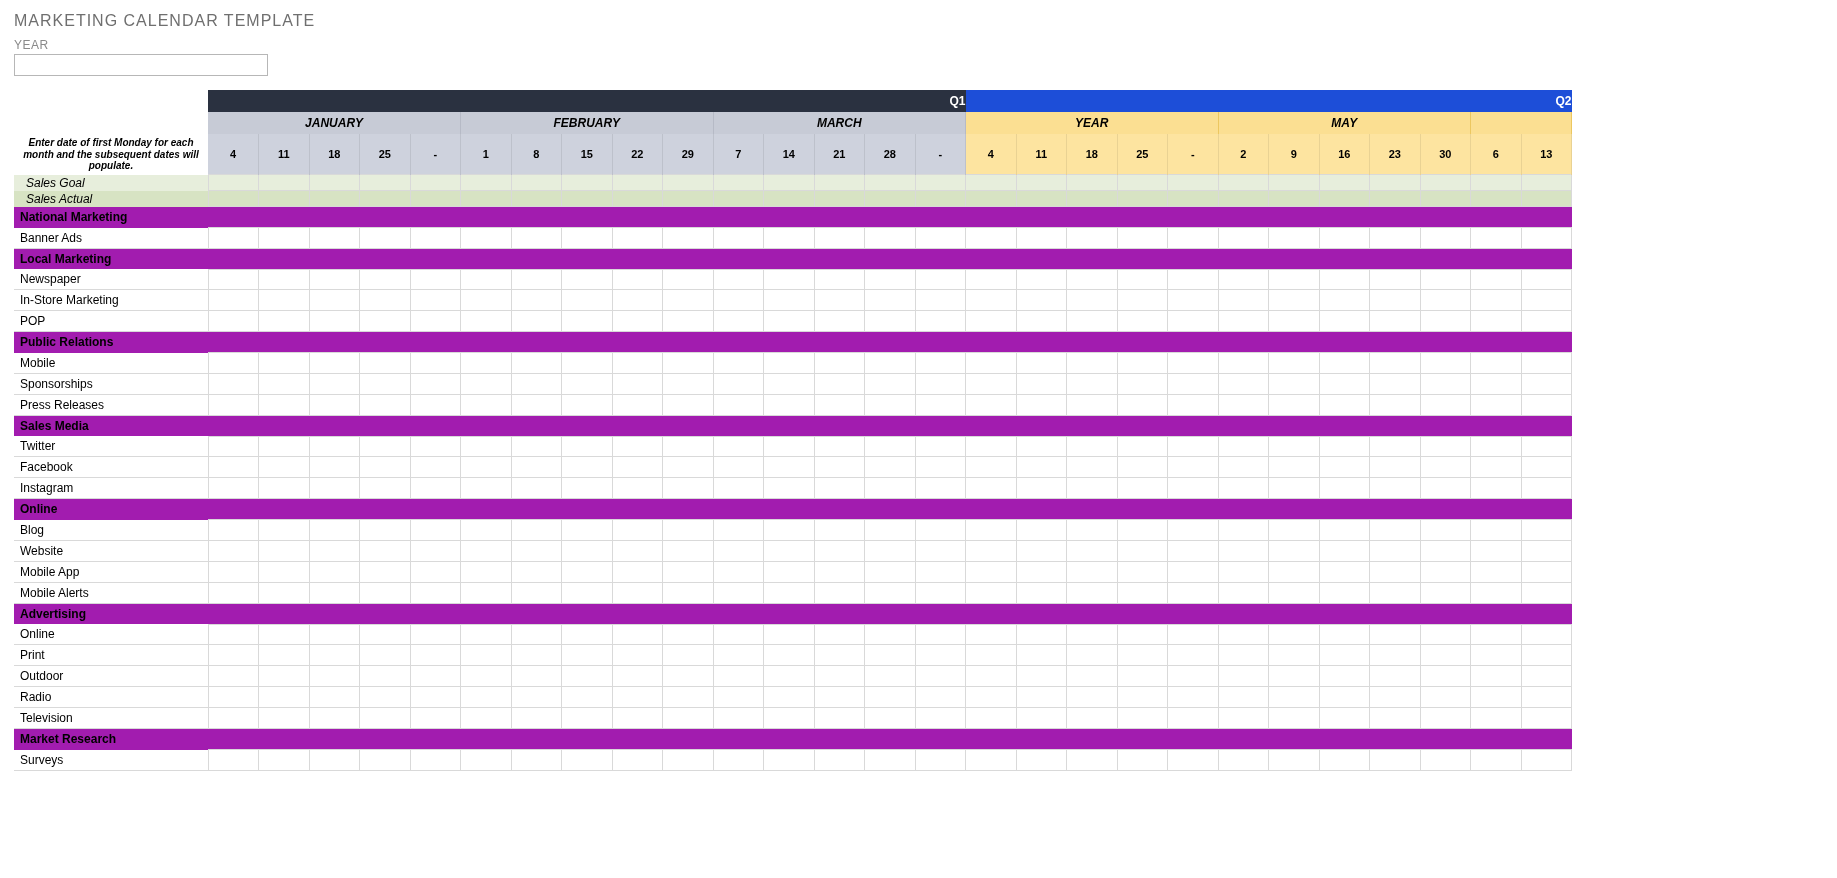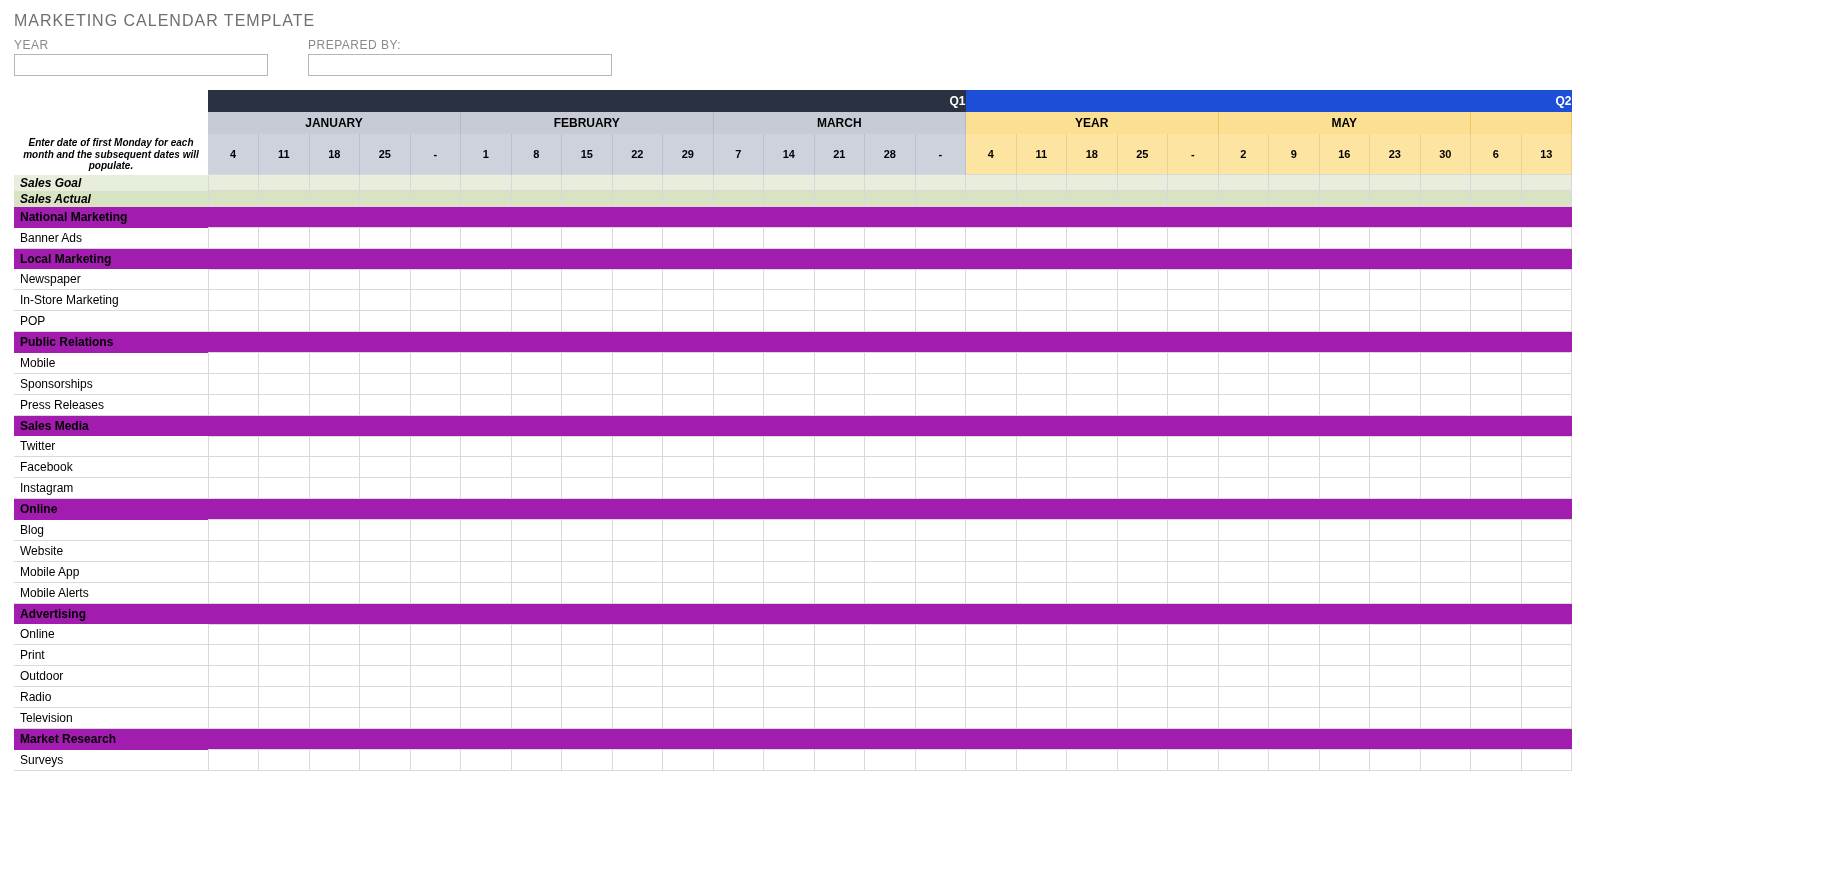--- a/index.html
+++ b/index.html
@@ -40,65 +40,61 @@
   .prep-input { width: 304px; }
 
   table { border-collapse: collapse; table-layout: fixed; }
   col.lab  { width: 194px; }
   col.wk   { width: 50.5px; }
 
   .q-head      { font-weight: 700; text-align: right; color:#fff; font-size:12px; padding:4px 0; }
   .q1-bg       { background:#2a3140; }
   .q2-bg       { background:#1d4ed8; }
 
-  .mo-head { font-weight:700; text-align:center; font-size:12px; padding:4px 0; }
+  .mo-head { font-weight:700; text-align:center; font-size:12px; padding:4px 0;font-style:italic; }
   .mo-q1   { background:#c7cbd6; border-right:1px solid #b6bac6; }
   .mo-q2   { background:#fbdf92; border-right:1px solid #ecc760; }
 
   .wk-head { font-weight:700; text-align:center; font-size:11px; padding:7px 0; border-right:1px solid rgba(0,0,0,.08);}
   .wk-q1   { background:#ced2dd; }
   .wk-q2   { background:#fde4a0; }
 
   .note-cell {
     font-style: italic;
     font-size: 10px;
     text-align: center;
     color:#000;
     padding: 3px 6px;
     line-height: 1.15;
     vertical-align: bottom;
   }
   .note-cell-top { vertical-align: top; background:#fff; }
 
   .sales-goal   td { background:#e7eedc; }
   .sales-actual td { background:#d7e3c3; }
-  .sales-label { font-style: italic; font-weight:700; padding:1px 6px; font-size:12px;}
+  .sales-label { font-style: italic; font-weight:400; padding:1px 12px; font-size:12px;}
   .sales-row td { height:12px; }
 
   .cat-row td { background:#a21caf; font-weight:700; padding:3px 6px; height:20px; font-size:12px; }
   .item-row td { height:20px; padding:3px 6px; }
   .item-row td.cell, .sales-row td.cell { border:1px solid #d9d9d9; }
   .item-row td.lab { border-bottom:1px solid #d9d9d9; }
 
   .cell { padding:0; }
 </style>
 </head>
 <body>
 
 <div class="wrap">
   <div class="title">MARKETING CALENDAR TEMPLATE</div>
 
   <div class="meta-row">
     <div class="meta-field">
       <span class="meta-label">YEAR</span>
       <input class="meta-input year-input" value="" style="">
-    </div>
-    <div class="meta-field">
-      <span class="meta-label">PREPARED BY:</span>
-      <input class="meta-input prep-input" value="" style="">
     </div>
   </div>
 
   <table id="grid">
       <colgroup>
         <col class="lab">
         <col class="wk">
         <col class="wk">
         <col class="wk">
         <col class="wk">

